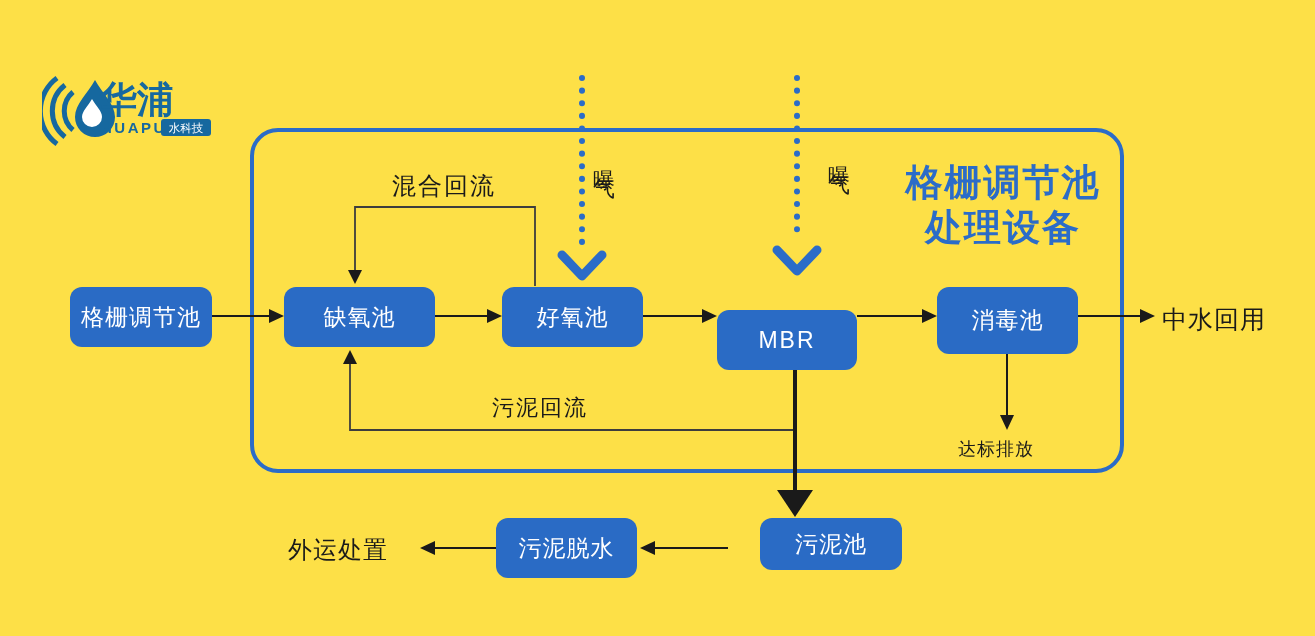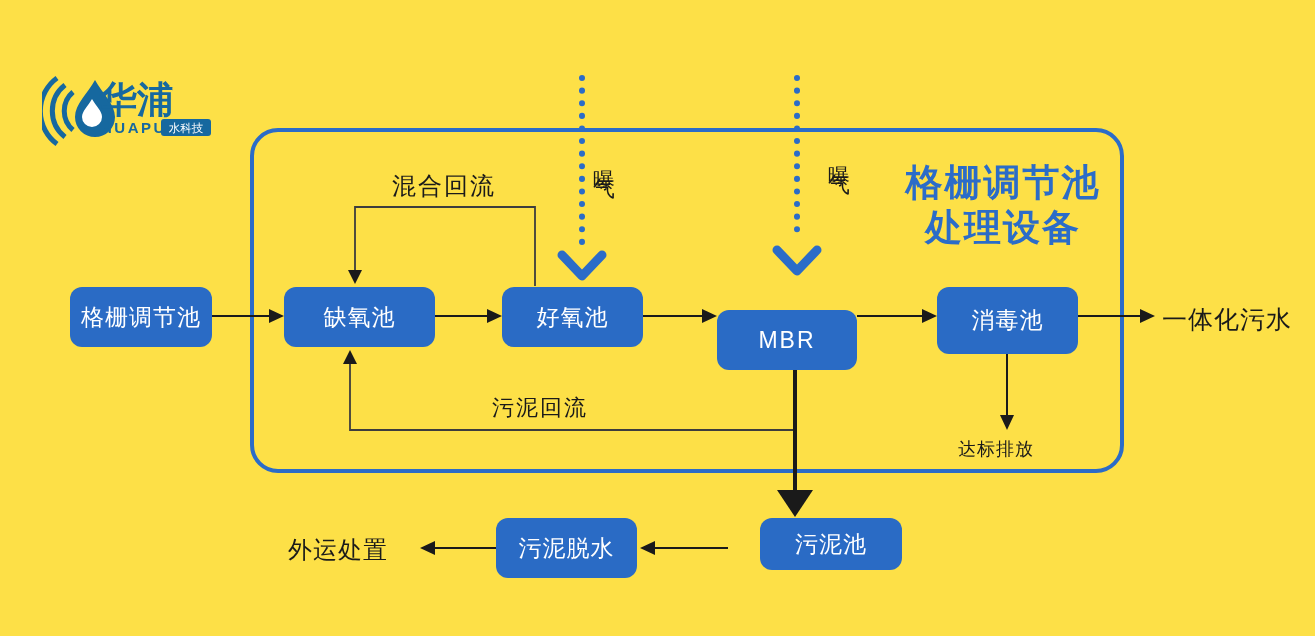--- a/index.html
+++ b/index.html
@@ -151,21 +151,21 @@
   </div>
 
   <div class="pbox" id="b-grid">格栅调节池</div>
   <div class="pbox" id="b-anoxic">缺氧池</div>
   <div class="pbox" id="b-aerobic">好氧池</div>
   <div class="pbox" id="b-mbr">MBR</div>
   <div class="pbox" id="b-disinf">消毒池</div>
   <div class="pbox" id="b-sludgetank">污泥池</div>
   <div class="pbox" id="b-dewater">污泥脱水</div>
 
-  <div class="lbl" id="l-reuse">一体化污水</div>
+  <div class="lbl" id="l-reuse">中水回用</div>
   <div class="lbl" id="l-discharge">达标排放</div>
   <div class="lbl" id="l-disposal">外运处置</div>
   <div class="lbl" id="l-mixed">混合回流</div>
   <div class="lbl" id="l-sludgeflow">污泥回流</div>
   <div class="aer" id="l-aer1">曝气</div>
   <div class="aer" id="l-aer2">曝气</div>
 
 </div>
 
 </body></html>

